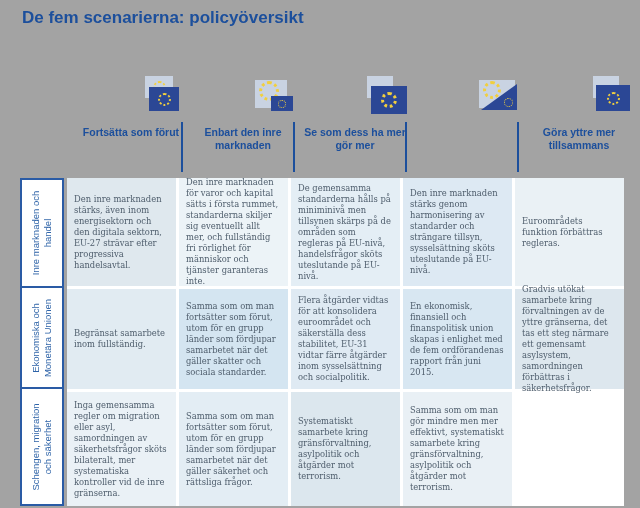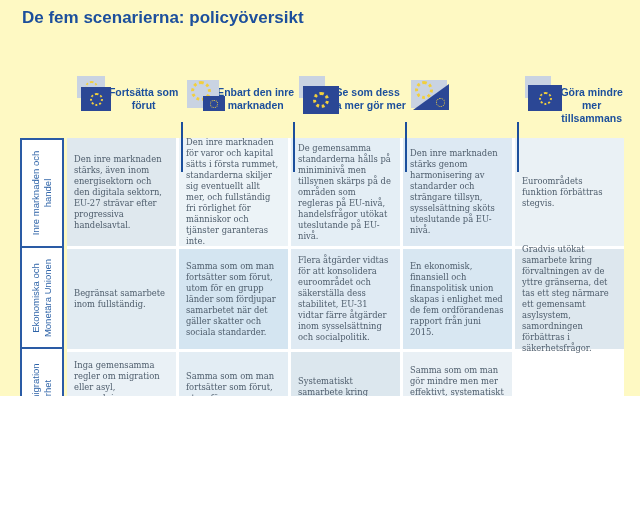--- a/index.html
+++ b/index.html
@@ -1,30 +1,30 @@
 <!DOCTYPE html>
 <html><head>
 <meta charset="utf-8">
 <style>
   html,body{margin:0;padding:0;background:#ffffff;}
   .page{
-    width:640px;height:396px;background:#fef9c3;overflow:hidden;
+    width:640px;height:508px;background:#a3a3a3;overflow:hidden;
     font-family:"Liberation Sans",sans-serif;box-sizing:border-box;
     padding:8px 16px 0 20px;position:relative;
   }
   .title{
     font-size:17px;font-weight:bold;color:#1c4f9c;margin:0 0 0 2px;
     letter-spacing:0;
   }
   
   .heads{
     position:relative;margin-left:51px;margin-top:48px;
     display:grid;grid-template-columns:repeat(5,112px);width:560px;
   }
-  .head{display:flex;align-items:flex-start;}
+  .head{display:flex;flex-direction:column;align-items:flex-end;}
   .hlabel{
     margin-top:8px;min-height:48px;width:104px;text-align:center;
     font-size:10.5px;line-height:13px;font-weight:bold;color:#1c4f9c;
     padding-top:2px;box-sizing:border-box;
   }
   .vdiv{position:absolute;width:2px;background:#1c4f9c;top:46px;height:50px;}
   
   .icon{width:44px;height:40px;position:relative;}
   .sq{position:absolute;background:#c9d3e2;}
   .bf{position:absolute;background:#2b4795;}
@@ -112,21 +112,21 @@
           <div class="ring"></div>
         </div>
       </div>
     </div>
 
     <div class="head">
       <div class="icon">
         <div class="sq" style="left:6px;top:0;width:26px;height:22px;"></div>
         <div class="bf rg" style="left:9px;top:9px;width:34px;height:26px;"></div>
       </div>
-      <div class="hlabel">Göra mindre mer tillsammans</div>
+      <div class="hlabel">Göra yttre mer tillsammans</div>
     </div>
 
     <div class="vdiv" style="left:110px;"></div>
     <div class="vdiv" style="left:222px;"></div>
     <div class="vdiv" style="left:334px;"></div>
     <div class="vdiv" style="left:446px;"></div>
   </div>
 
   <div class="body">
 
@@ -138,24 +138,24 @@
         <div class="vtext w2">Ekonomiska och Monetära Unionen</div>
       </div>
       <div class="lbox b3">
         <div class="vtext w3">Schengen, migration och säkerhet</div>
       </div>
     </div>
 
     <div class="cells">
       <div class="cell r1c1">Den inre marknaden stärks, även inom energisektorn och den digitala sektorn, EU-27 strävar efter progressiva handelsavtal.</div>
       <div class="cell r1c2">Den inre marknaden för varor och kapital sätts i första rummet, standarderna skiljer sig eventuellt allt mer, och fullständig fri rörlighet för människor och tjänster garanteras inte.</div>
-      <div class="cell r1c4">De gemensamma standarderna hålls på miniminivå men tillsynen skärps på de områden som regleras på EU-nivå, handelsfrågor utökat uteslutande på EU-nivå.</div>
+      <div class="cell r1c4">De gemensamma standarderna hålls på miniminivå men tillsynen skärps på de områden som regleras på EU-nivå, handelsfrågor sköts uteslutande på EU-nivå.</div>
       <div class="cell r1c5">Den inre marknaden stärks genom harmonisering av standarder och strängare tillsyn, sysselsättning sköts uteslutande på EU-nivå.</div>
 
-      <div class="cell r2c1">Euroområdets funktion förbättras stegvis.</div>
+      <div class="cell r2c1">Euroområdets funktion förbättras regleras.</div>
       <div class="cell r2c2">Begränsat samarbete inom fullständig.</div>
       <div class="cell r2c3">Samma som om man fortsätter som förut, utom för en grupp länder som fördjupar samarbetet när det gäller skatter och sociala standarder.</div>
       <div class="cell r2c4">Flera åtgärder vidtas för att konsolidera euroområdet och säkerställa dess stabilitet, EU-31 vidtar färre åtgärder inom sysselsättning och socialpolitik.</div>
       <div class="cell r2c5">En ekonomisk, finansiell och finanspolitisk union skapas i enlighet med de fem ordförandenas rapport från juni 2015.</div>
 
       <div class="cell r3c1">Gradvis utökat samarbete kring förvaltningen av de yttre gränserna, det tas ett steg närmare ett gemensamt asylsystem, samordningen förbättras i säkerhetsfrågor.</div>
       <div class="cell r3c2">Inga gemensamma regler om migration eller asyl, samordningen av säkerhetsfrågor sköts bilateralt, mer systematiska kontroller vid de inre gränserna.</div>
       <div class="cell r3c3">Samma som om man fortsätter som förut, utom för en grupp länder som fördjupar samarbetet när det gäller säkerhet och rättsliga frågor.</div>
       <div class="cell r3c4">Systematiskt samarbete kring gränsförvaltning, asylpolitik och åtgärder mot terrorism.</div>
       <div class="cell r3c5">Samma som om man gör mindre men mer effektivt, systematiskt samarbete kring gränsförvaltning, asylpolitik och åtgärder mot terrorism.</div>

